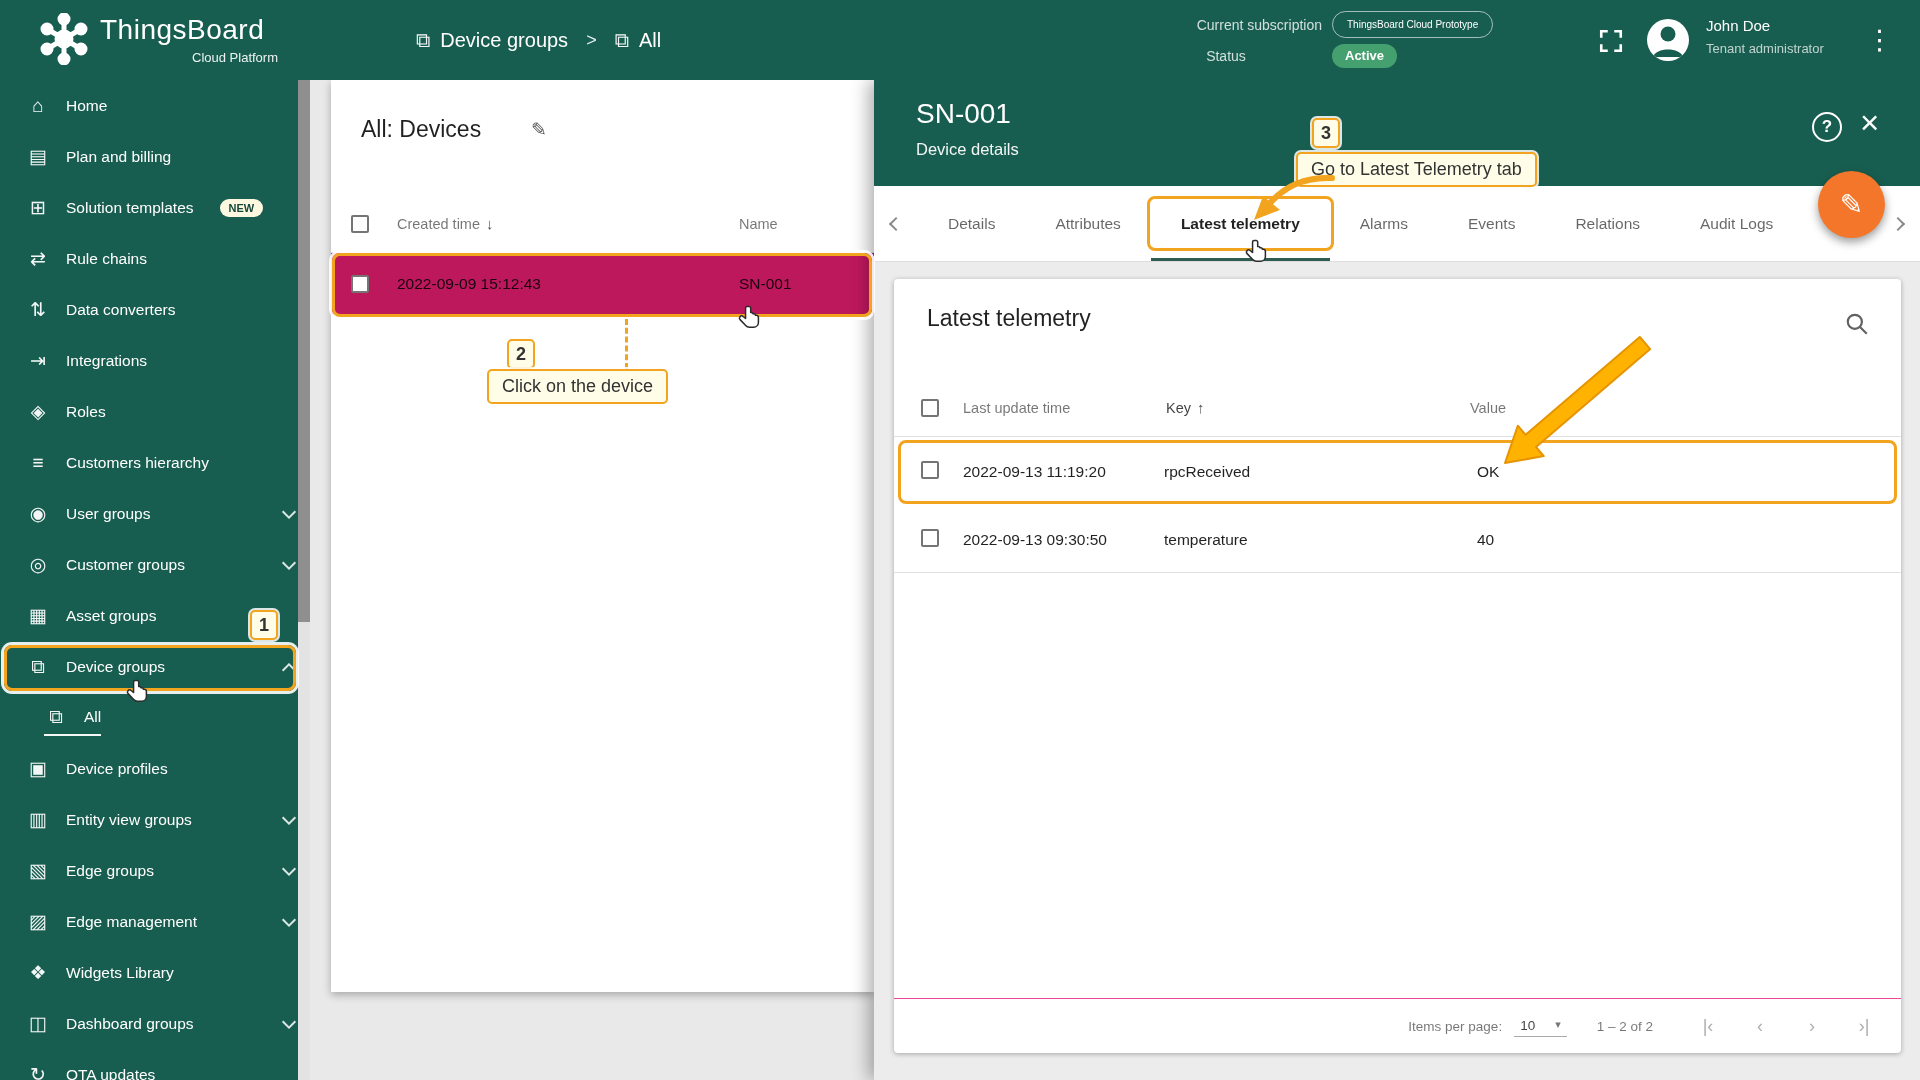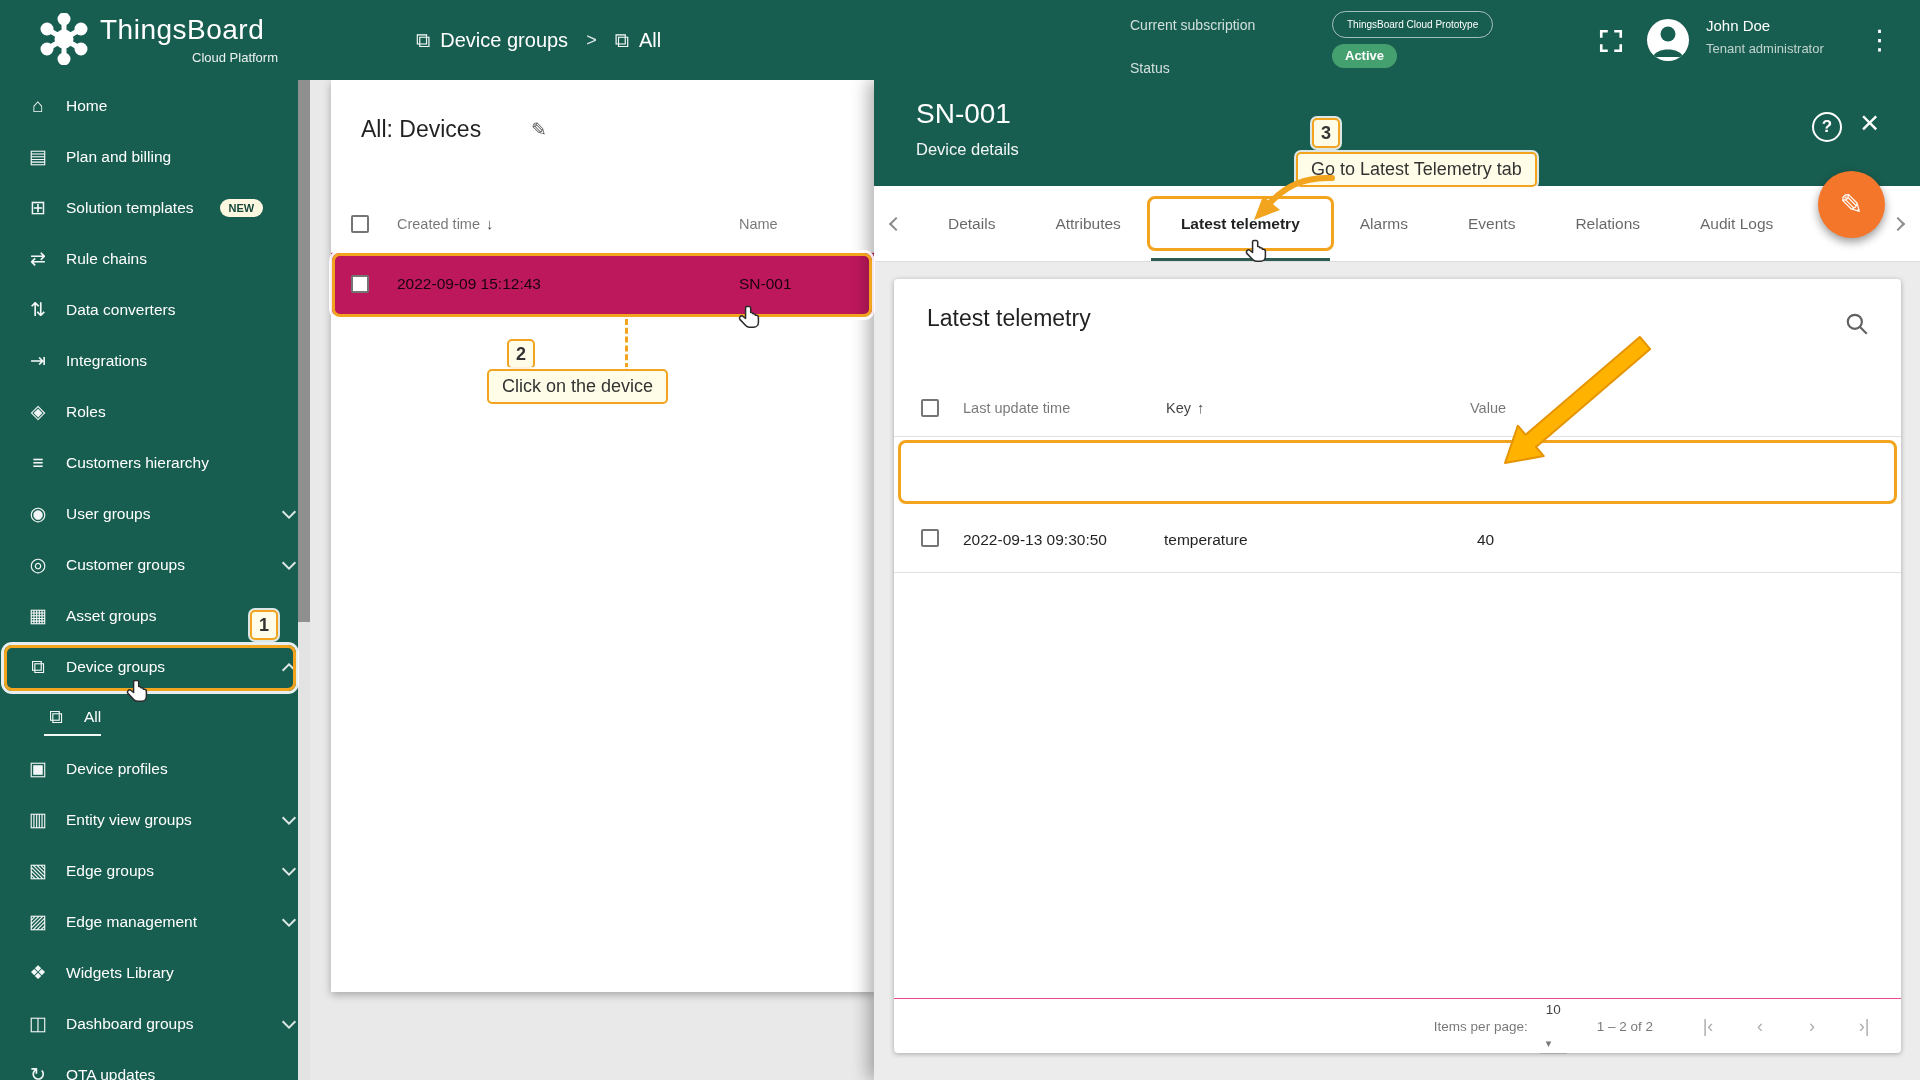--- a/index.html
+++ b/index.html
@@ -9,22 +9,22 @@
 
   
   .topbar { position:absolute; left:0; top:0; width:1920px; height:80px; background:#185E50; color:#fff; z-index:30; }
   .logo { position:absolute; left:38px; top:13px; display:flex; gap:10px; }
   .logo-title { position:absolute; left:100px; top:14px; font-size:28px; font-weight:500; letter-spacing:.5px; }
   .logo-sub { position:absolute; left:100px; top:50px; width:178px; text-align:right; font-size:13px; opacity:.92; }
   .breadcrumb { position:absolute; left:416px; top:0; height:80px; display:flex; align-items:center; gap:10px; font-size:20px; }
   .bc-item { display:flex; align-items:center; gap:10px; cursor:pointer; }
   .bc-icon { font-size:20px; opacity:.95; }
   .bc-sep { margin:0 8px; font-size:18px; opacity:.9; }
-  .sub-label { position:absolute; left:1130px; width:192px; top:17px; font-size:14px; color:rgba(255,255,255,.8); }
-  .status-label { position:absolute; left:1130px; width:192px; top:60px; text-align:left; font-size:14px; color:rgba(255,255,255,.8); }
+  .sub-label { position:absolute; left:1130px; width:192px; top:17px; text-align:right; font-size:14px; color:rgba(255,255,255,.8); }
+  .status-label { position:absolute; left:1130px; width:192px; top:48px; text-align:center; font-size:14px; color:rgba(255,255,255,.8); }
   .chip { position:absolute; left:1332px; top:11px; height:27px; line-height:23px; border:1px solid rgba(255,255,255,.6); border-radius:14px; padding:1px 14px; font-size:10px; }
   .badge-active { position:absolute; left:1332px; top:44px; height:24px; line-height:24px; padding:0 13px; border-radius:12px; background:#45A06F; font-size:13px; font-weight:bold; }
   .fs-btn { position:absolute; left:1598px; top:28px; width:26px; height:26px; cursor:pointer; }
   .avatar { position:absolute; left:1647px; top:19px; width:42px; height:42px; border-radius:50%; background:#fff; overflow:hidden; }
   .user-name { position:absolute; left:1706px; top:17px; font-size:15px; }
   .user-role { position:absolute; left:1706px; top:41px; font-size:13px; color:rgba(255,255,255,.72); }
   .dots { position:absolute; left:1866px; top:23px; font-size:27px; line-height:34px; cursor:pointer; }
 
   
   .nav { position:absolute; left:0; top:80px; width:310px; bottom:0; background:#185E50; z-index:20; overflow:hidden; }
@@ -83,21 +83,21 @@
   .t-row { position:absolute; left:0; right:0; font-size:15.5px; color:rgba(0,0,0,.87); cursor:pointer; }
   .t-row .cb { position:absolute; left:27px; top:50%; margin-top:-11px; }
   .t-cell-time { position:absolute; left:69px; }
   .t-cell-key { position:absolute; left:270px; }
   .t-cell-val { position:absolute; left:583px; }
   .t-row1 { top:158px; height:70px; }
   .t-row1 span { line-height:70px; }
   .t-row2 { top:228px; height:66px; border-bottom:1px solid #e0e0e0; }
   .t-row2 span { line-height:66px; }
   .paginator { position:absolute; left:0; right:0; top:719px; height:55px; border-top:1px solid #ec4899; display:flex; align-items:center; justify-content:flex-end; padding-right:26px; font-size:13.5px; color:rgba(0,0,0,.54); }
-  .pagesize { display:flex; gap:20px; border-bottom:1px solid #aaa; padding:3px 6px; margin:0 30px 0 12px; cursor:pointer; color:rgba(0,0,0,.75);flex-direction:column; }
+  .pagesize { display:flex; gap:20px; border-bottom:1px solid #aaa; padding:3px 6px; margin:0 30px 0 12px; cursor:pointer; color:rgba(0,0,0,.75); }
   .pagesize .caret { font-size:11px; color:#777; }
   .pg-range { margin-right:44px; }
   .pg-btns { display:flex; gap:30px; }
   .pg-btn { width:22px; text-align:center; font-size:18px; color:#aeaeae; cursor:pointer; }
 
   .fab { position:absolute; left:1818px; top:171px; width:67px; height:67px; border-radius:50%; background:#F4762A; color:#fff; display:flex; align-items:center; justify-content:center; font-size:28px; z-index:40; box-shadow:0 4px 10px rgba(0,0,0,.4); cursor:pointer; }
 
   
   .hl-ring { position:absolute; border:3px solid #F2A41F; border-radius:8px; box-shadow:0 0 0 3px rgba(255,255,255,.9); z-index:45; pointer-events:none; }
   #ring-device-groups { left:4px; top:645px; width:292px; height:46px; }
@@ -339,20 +339,26 @@
               <circle cx="10" cy="10" r="6.5" fill="none" stroke="#616161" stroke-width="2"></circle>
               <line x1="15" y1="15" x2="21" y2="21" stroke="#616161" stroke-width="2"></line>
             </svg>
         </span>
         <div class="tc-head">
           <span class="cb"></span>
           <span class="tc-col-time">Last update time</span>
           <span class="tc-col-key"><span>Key</span><span class="sort-ic">↑</span></span>
           <span class="tc-col-val">Value</span>
         </div>
+        <div class="t-row t-row1">
+          <span class="cb"></span>
+          <span class="t-cell-time">2022-09-13 11:19:20</span>
+          <span class="t-cell-key">rpcReceived</span>
+          <span class="t-cell-val">OK</span>
+        </div>
         <div class="t-row t-row2">
           <span class="cb"></span>
           <span class="t-cell-time">2022-09-13 09:30:50</span>
           <span class="t-cell-key">temperature</span>
           <span class="t-cell-val">40</span>
         </div>
         <div class="paginator">
           <span>Items per page:</span>
           <span class="pagesize">
             <span>10</span>

